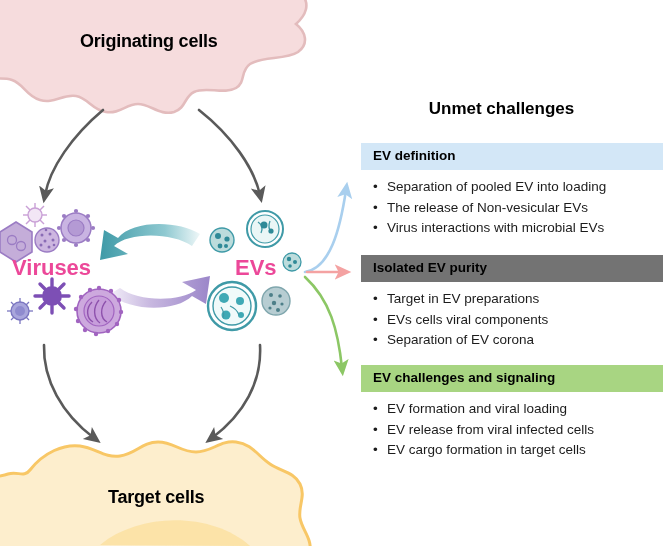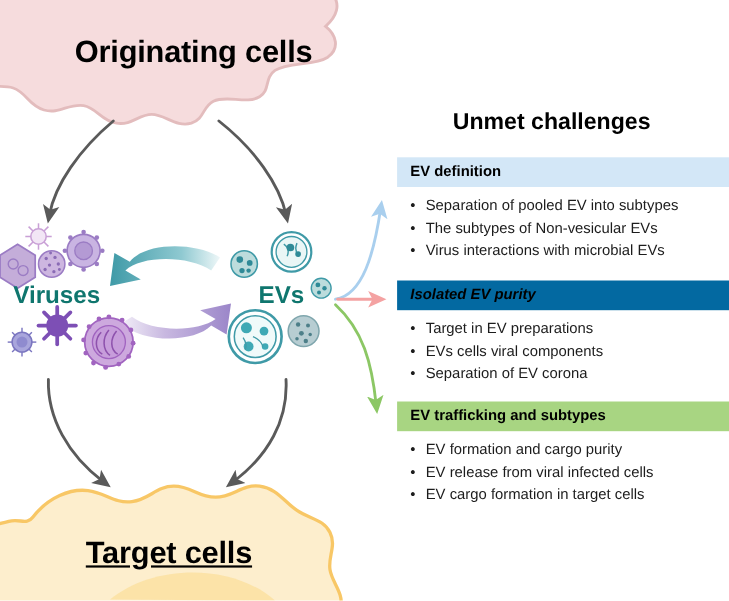--- a/index.html
+++ b/index.html
@@ -23,51 +23,52 @@
     position: absolute;
     left: 0; top: 0;
     width: 663px; height: 546px;
     pointer-events: none;
   }
 
   
   .cell-label {
     position: absolute;
     font-weight: bold;
-    font-size: 28px;
+    font-size: 18px;
     letter-spacing: -0.2px;
     color: #000000;
     white-space: nowrap;
+    margin-left: 12px;
   }
   #label-originating { left: 68px; top: 31px; }
-  #label-target      { left: 78px; top: 487px; text-decoration: underline; }
+  #label-target      { left: 96px; top: 487px; }
 
   .node-label {
     position: absolute;
     font-weight: bold;
     font-size: 22px;
-    color: #0f766e;
+    color: #ec4899;
     white-space: nowrap;
   }
   #label-viruses { left: 12px;  top: 255px; }
   #label-evs     { left: 235px; top: 255px; }
 
   
   #right-col {
     position: absolute;
     left: 340px; top: 0;
     width: 323px; height: 546px;
   }
   #unmet-title {
     position: absolute;
     left: 0; right: 0;
     top: 99px;
     text-align: center;
     font-weight: bold;
-    font-size: 21px;
+    font-size: 17px;
     color: #000000;
   }
   .panel {
     position: absolute;
     left: 21px;
     width: 302px;
   }
   #panel-0 { top: 143px; }
   #panel-1 { top: 255px; }
   #panel-2 { top: 365px; }
@@ -381,57 +382,57 @@
 
   <div id="right-col">
 
     <div id="unmet-title">Unmet challenges</div>
 
     <div class="panel" id="panel-0">
       <div class="panel-header" style="background: rgb(211, 231, 247);">EV definition</div>
       <div class="panel-body">
         <div class="bullet-row">
           <span class="bullet-dot">•</span>
-          <span class="bullet-text">Separation of pooled EV into subtypes</span>
-        </div>
-        <div class="bullet-row">
-          <span class="bullet-dot">•</span>
-          <span class="bullet-text">The subtypes of Non-vesicular EVs</span>
+          <span class="bullet-text">Separation of pooled EV into loading</span>
+        </div>
+        <div class="bullet-row">
+          <span class="bullet-dot">•</span>
+          <span class="bullet-text">The release of Non-vesicular EVs</span>
         </div>
         <div class="bullet-row">
           <span class="bullet-dot">•</span>
           <span class="bullet-text">Virus interactions with microbial EVs</span>
         </div>
       </div>
     </div>
 
     <div class="panel" id="panel-1">
-      <div class="panel-header" style="background: #0369a1; font-style: italic;">Isolated EV purity</div>
+      <div class="panel-header" style="background: #737373;">Isolated EV purity</div>
       <div class="panel-body">
         <div class="bullet-row">
           <span class="bullet-dot">•</span>
           <span class="bullet-text">Target in EV preparations</span>
         </div>
         <div class="bullet-row">
           <span class="bullet-dot">•</span>
           <span class="bullet-text">EVs cells viral components</span>
         </div>
         <div class="bullet-row">
           <span class="bullet-dot">•</span>
           <span class="bullet-text">Separation of EV corona</span>
         </div>
       </div>
     </div>
 
     <div class="panel" id="panel-2">
-      <div class="panel-header" style="background: rgb(168, 213, 130);">EV trafficking and subtypes</div>
+      <div class="panel-header" style="background: rgb(168, 213, 130);">EV challenges and signaling</div>
       <div class="panel-body">
         <div class="bullet-row">
           <span class="bullet-dot">•</span>
-          <span class="bullet-text">EV formation and cargo purity</span>
+          <span class="bullet-text">EV formation and viral loading</span>
         </div>
         <div class="bullet-row">
           <span class="bullet-dot">•</span>
           <span class="bullet-text">EV release from viral infected cells</span>
         </div>
         <div class="bullet-row">
           <span class="bullet-dot">•</span>
           <span class="bullet-text">EV cargo formation in target cells</span>
         </div>
       </div>

